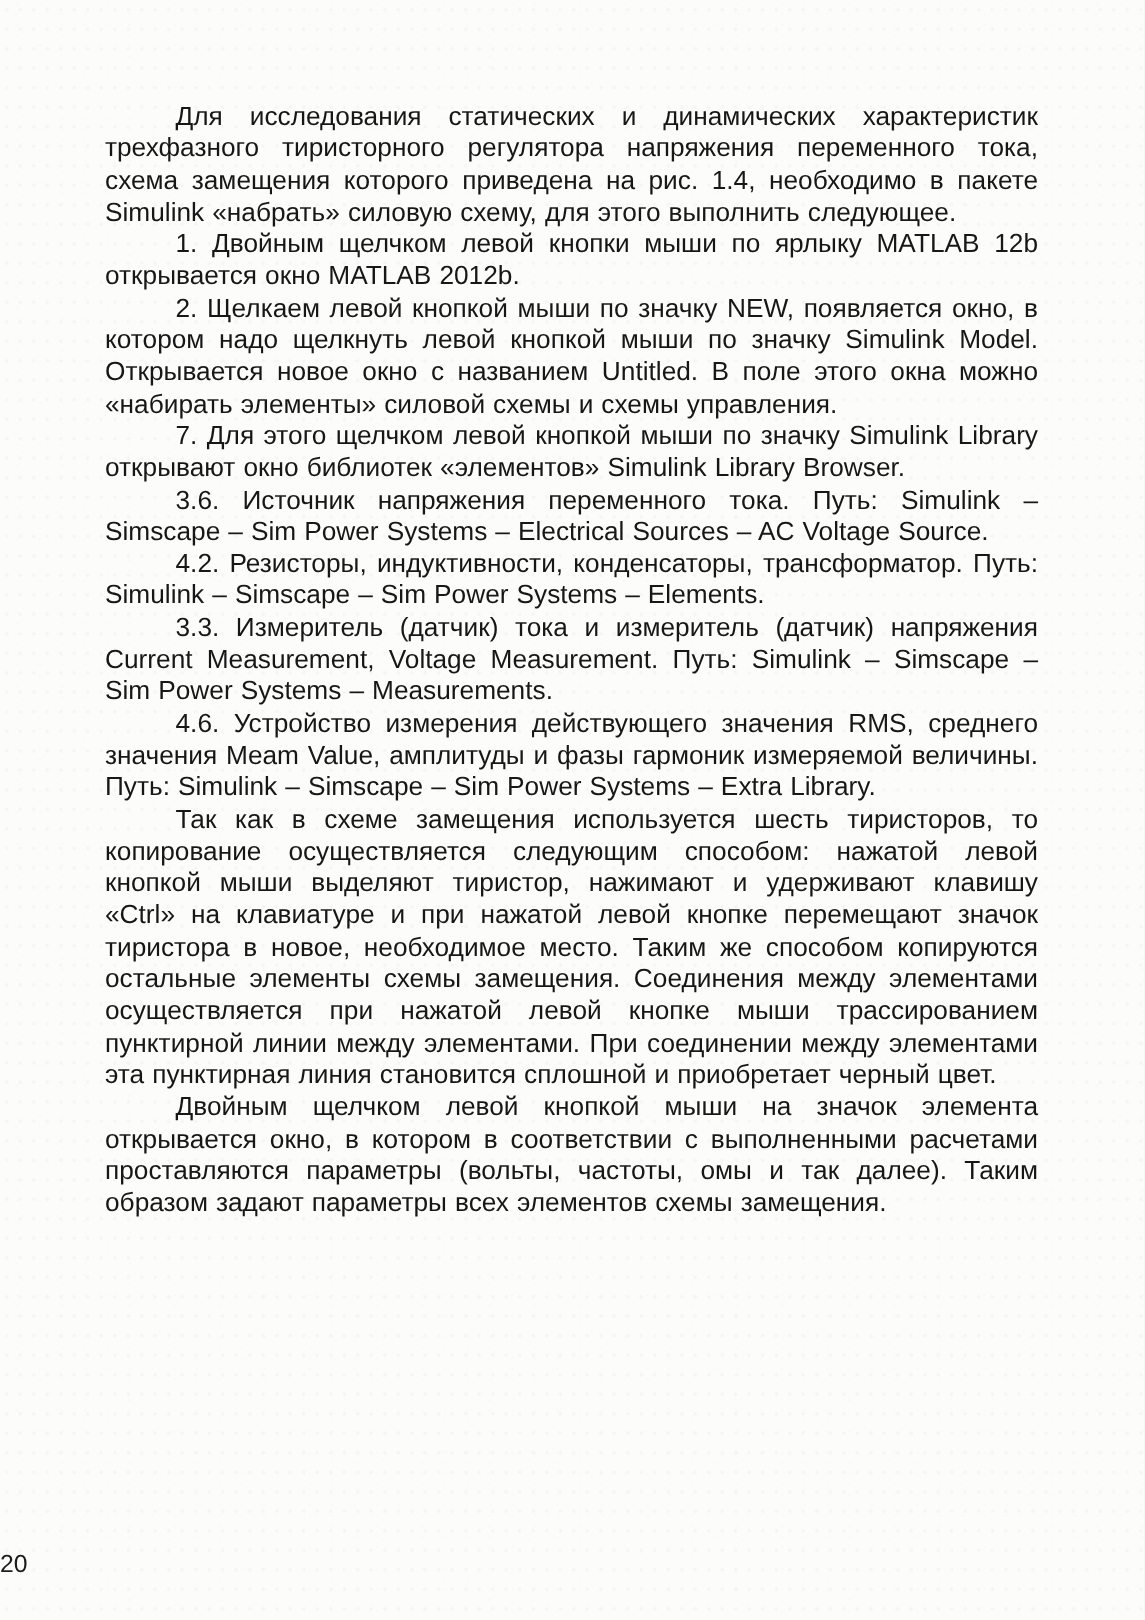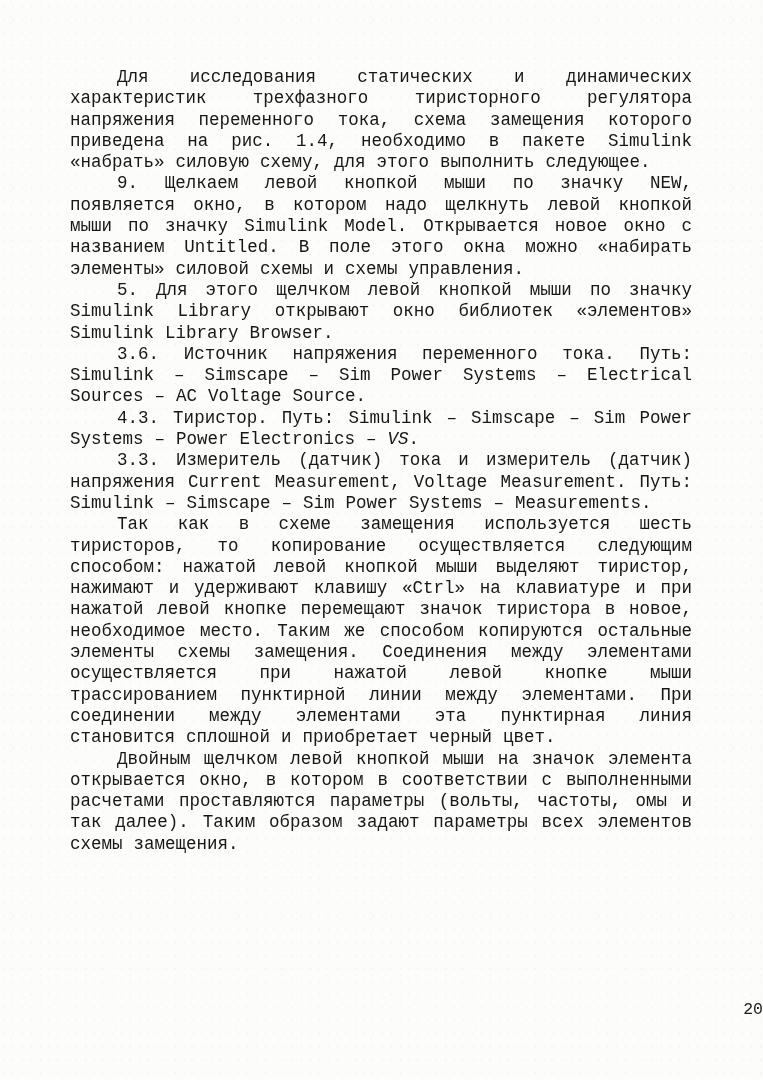--- a/index.html
+++ b/index.html
@@ -13,21 +13,21 @@
     width: 763px;
     height: 1080px;
     margin: 0 auto;
     background-color: #fcfcfb;
     background-image:
       radial-gradient(rgba(0,0,0,0.025) 1px, transparent 1px),
       radial-gradient(rgba(0,0,0,0.015) 1px, transparent 1px);
     background-size: 9px 13px, 15px 7px;
     background-position: 0 0, 4px 6px;
     overflow: hidden;
-    font-family: Liberation Mono, monospace;
+    font-family: Liberation Sans, sans-serif;
   }
   .content {
     position: absolute;
     left: 70px;
     top: 67px;
     width: 622px;
   }
   .content p {
     margin: 0;
     padding: 0;
@@ -36,37 +36,39 @@
     font-size: 17.5px;
     line-height: 21.3px;
     color: #171717;
     word-spacing: 0.5px;
   }
   .content p i {
     font-style: italic;
   }
   .page-number {
     position: absolute;
-    top: 1000px;
+    top: 1033px;
     left: 0;
     width: 100%;
-    text-align: right;
+    text-align: left;
     font-size: 16.5px;
     line-height: 20px;
     color: #1c1c1c;
   }
 </style>
 </head>
 <body>
 
 <div class="page">
   <div class="content" id="paragraphs">
       <p><span>Для исследования статических и динамических характеристик трехфазного тиристорного регулятора напряжения переменного тока, схема замещения которого приведена на рис. 1.4, необходимо в пакете Simulink «набрать» силовую схему, для этого выполнить следующее.</span></p>
-      <p><span>9. Щелкаем левой кнопкой мыши по значку NEW, появляется окно, в котором надо щелкнуть левой кнопкой мыши по значку Simulink Model. Открывается новое окно с названием Untitled. В поле этого окна можно «набирать элементы» силовой схемы и схемы управления.</span></p>
-      <p><span>5. Для этого щелчком левой кнопкой мыши по значку Simulink Library открывают окно библиотек «элементов» Simulink Library Browser.</span></p>
+      <p><span>1. Двойным щелчком левой кнопки мыши по ярлыку MATLAB 12b открывается окно MATLAB 2012b.</span></p>
+      <p><span>2. Щелкаем левой кнопкой мыши по значку NEW, появляется окно, в котором надо щелкнуть левой кнопкой мыши по значку Simulink Model. Открывается новое окно с названием Untitled. В поле этого окна можно «набирать элементы» силовой схемы и схемы управления.</span></p>
+      <p><span>7. Для этого щелчком левой кнопкой мыши по значку Simulink Library открывают окно библиотек «элементов» Simulink Library Browser.</span></p>
       <p><span>3.6. Источник напряжения переменного тока. Путь: Simulink – Simscape – Sim Power Systems – Electrical Sources – AC Voltage Source.</span></p>
-      <p><span>4.3. Тиристор. Путь: Simulink – Simscape – Sim Power Systems – Power Electronics – </span><i>VS</i><span>.</span></p>
+      <p><span>4.2. Резисторы, индуктивности, конденсаторы, трансформатор. Путь: Simulink – Simscape – Sim Power Systems – Elements.</span></p>
       <p><span>3.3. Измеритель (датчик) тока и измеритель (датчик) напряжения Current Measurement, Voltage Measurement. Путь: Simulink – Simscape – Sim Power Systems – Measurements.</span></p>
+      <p><span>4.6. Устройство измерения действующего значения RMS, среднего значения Meam Value, амплитуды и фазы гармоник измеряемой величины. Путь: Simulink – Simscape – Sim Power Systems – Extra Library.</span></p>
       <p><span>Так как в схеме замещения используется шесть тиристоров, то копирование осуществляется следующим способом: нажатой левой кнопкой мыши выделяют тиристор, нажимают и удерживают клавишу «Ctrl» на клавиатуре и при нажатой левой кнопке перемещают значок тиристора в новое, необходимое место. Таким же способом копируются остальные элементы схемы замещения. Соединения между элементами осуществляется при нажатой левой кнопке мыши трассированием пунктирной линии между элементами. При соединении между элементами эта пунктирная линия становится сплошной и приобретает черный цвет.</span></p>
       <p><span>Двойным щелчком левой кнопкой мыши на значок элемента открывается окно, в котором в соответствии с выполненными расчетами проставляются параметры (вольты, частоты, омы и так далее). Таким образом задают параметры всех элементов схемы замещения.</span></p>
     </div>
   <div class="page-number">20</div>
 </div>
 
 </body></html>

